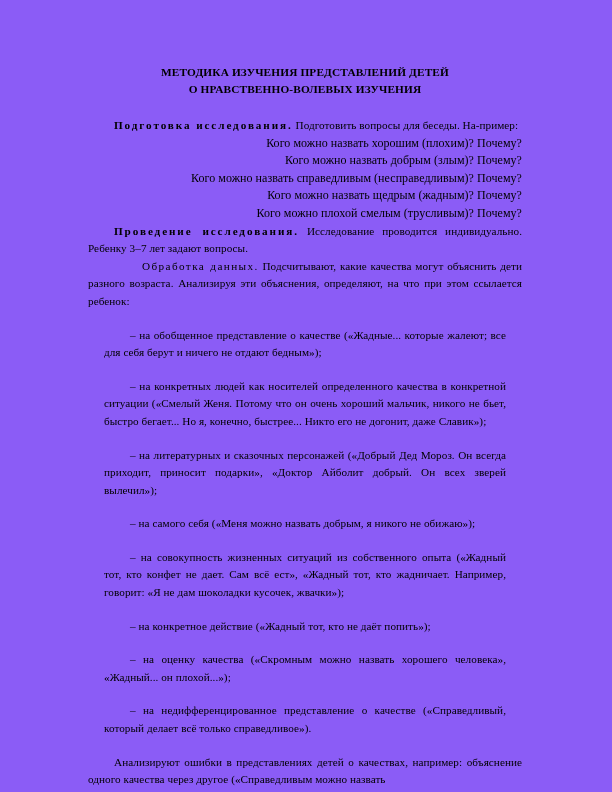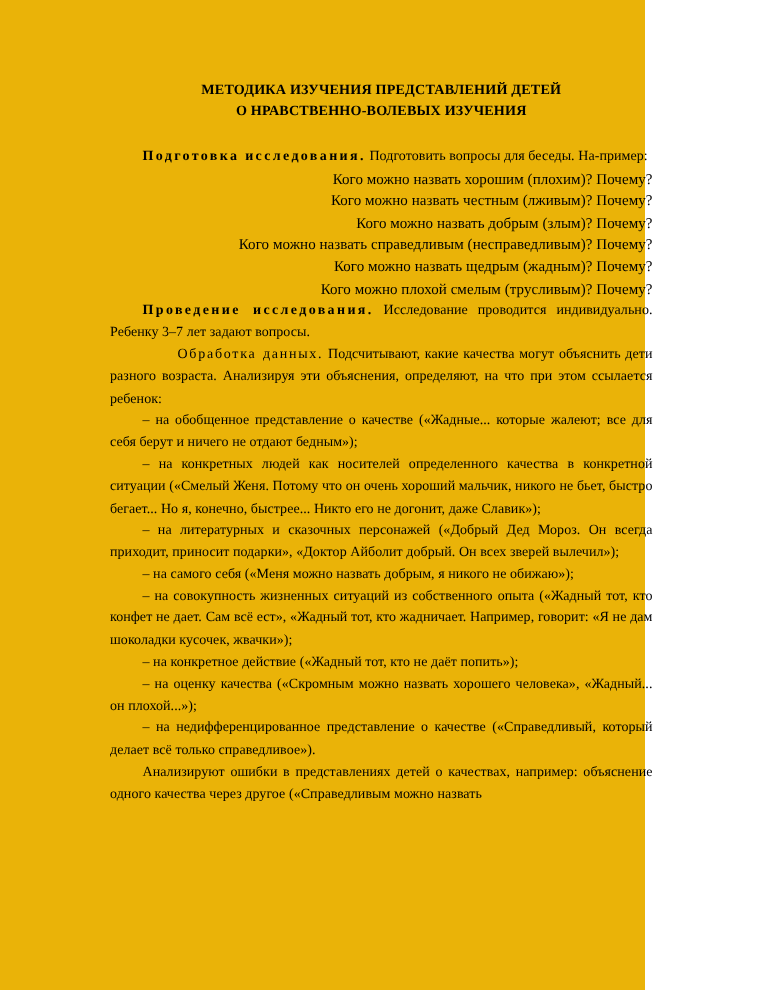--- a/index.html
+++ b/index.html
@@ -9,23 +9,23 @@
   }
   body {
     width: 612px;
     height: 792px;
     font-family: "Liberation Serif", "DejaVu Serif", serif;
     color: #000000;
     overflow: hidden;
   }
   .page {
     position: relative;
-    width: 516px;
+    width: 612px;
     height: 792px;
-    background: #eab308;
+    background: #8b5cf6;
     box-sizing: border-box;
   }
   .content {
     position: absolute;
     left: 88px;
     top: 64px;
     width: 434px;
   }
   .doc-title {
     text-align: center;
@@ -50,21 +50,21 @@
   p.qline {
     margin: 0;
     font-size: 12px;
     line-height: 17.6px;
     text-align: right;
     text-indent: 26px;
     letter-spacing: 0.05px;
     white-space: nowrap;
   }
   p.dash {
-    margin: 0;
+    margin: 16px;
     font-size: 11.2px;
     line-height: 17.6px;
     text-align: justify;
     text-indent: 26px;
     letter-spacing: 0.05px;
   }
   .spaced {
     font-weight: bold;
     letter-spacing: 1.9px;
     margin-top: 48px;
@@ -81,21 +81,20 @@
   <div class="content">
 
     <div class="doc-title">
       <span class="title-line">МЕТОДИКА ИЗУЧЕНИЯ ПРЕДСТАВЛЕНИЙ ДЕТЕЙ</span>
       <span class="title-line">О НРАВСТВЕННО-ВОЛЕВЫХ ИЗУЧЕНИЯ</span>
     </div>
 
     <p class="para"><span class="spaced">Подготовка исследования.</span><span> Подготовить вопросы для беседы. На-пример:</span></p>
 
     <p class="qline">Кого можно назвать хорошим (плохим)? Почему?</p>
-    <p class="qline">Кого можно назвать честным (лживым)? Почему?</p>
     <p class="qline">Кого можно назвать добрым (злым)? Почему?</p>
     <p class="qline">Кого можно назвать справедливым (несправедливым)? Почему?</p>
     <p class="qline">Кого можно назвать щедрым (жадным)? Почему?</p>
     <p class="qline">Кого можно плохой смелым (трусливым)? Почему?</p>
 
     <p class="para"><span class="spaced">Проведение исследования.</span><span> Исследование проводится индивидуально. Ребенку 3–7 лет задают вопросы.</span></p>
 
     <p class="para"><span class="spaced-run">Обработка данных.</span><span> Подсчитывают, какие качества могут объяснить дети разного возраста. Анализируя эти объяснения, определяют, на что при этом ссылается ребенок:</span></p>
 
     <p class="dash">– на обобщенное представление о качестве («Жадные... которые жалеют; все для себя берут и ничего не отдают бедным»);</p>

